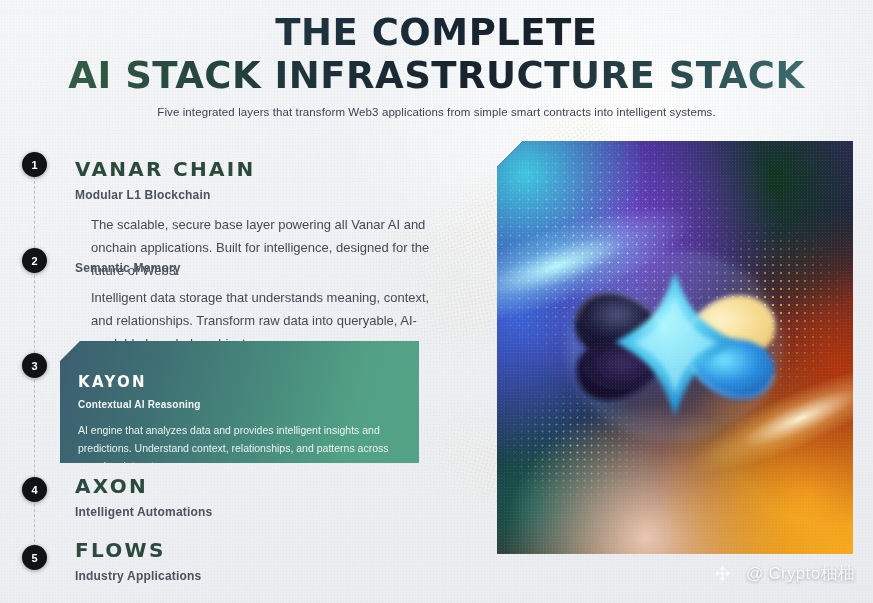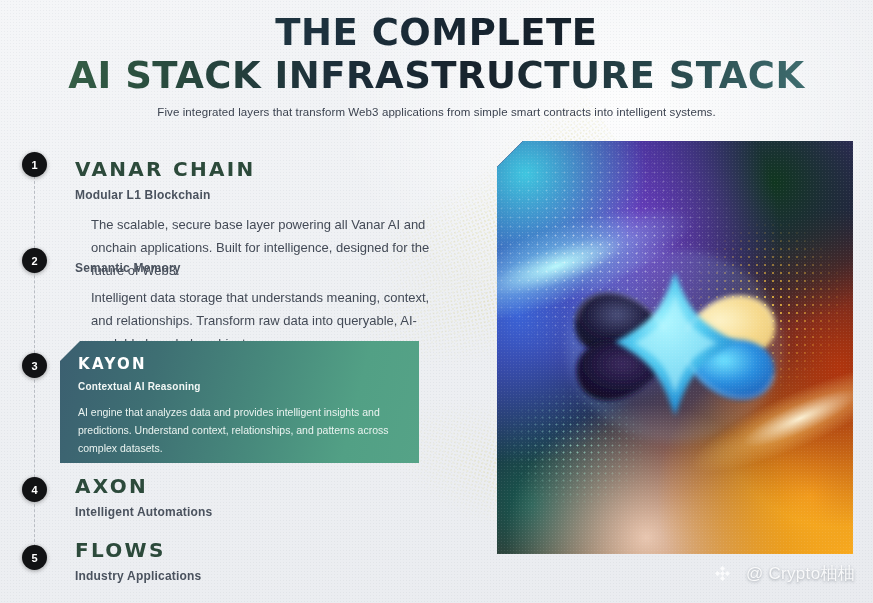--- a/index.html
+++ b/index.html
@@ -93,21 +93,21 @@
     margin:12px 16px 0;font-size:13px;color:#434a56;line-height:1.75;max-width:345px;
   }
 
   
   .kayon-card{
     position:absolute;left:60px;top:341px;width:359px;height:122px;z-index:4;
     background:linear-gradient(104deg,#3b5f70 0%,#3e6f73 26%,#47897c 55%,#52a085 80%,#55a387 100%);
     clip-path:polygon(20px 0,100% 0,100% 100%,0 100%,0 20px);
     box-shadow:0 4px 14px rgba(40,70,70,.22);
   }
-  .kayon-inner{padding:14px 16px 0 18px;}
+  .kayon-inner{padding:32px 16px 0 18px;}
   .kayon-card h3{
     margin:0;font-size:15px;font-weight:800;letter-spacing:2.3px;color:#ffffff;
     font-family:"DejaVu Sans","Liberation Sans",sans-serif;
   }
   .kayon-card .sub{margin:8px 0 0;font-size:10px;font-weight:700;color:#f2f7f5;letter-spacing:.2px;}
   .kayon-card .desc{margin:11px 0 0;font-size:10.5px;color:#eaf3f0;line-height:1.72;max-width:330px;}
   .examples{display:flex;align-items:center;gap:7px;margin-top:12px;}
   .examples .ex-label{font-size:8px;color:#d6e6e0;letter-spacing:.2px;}
   .chip{
     border:1px solid rgba(255,255,255,.62);border-radius:10px;

